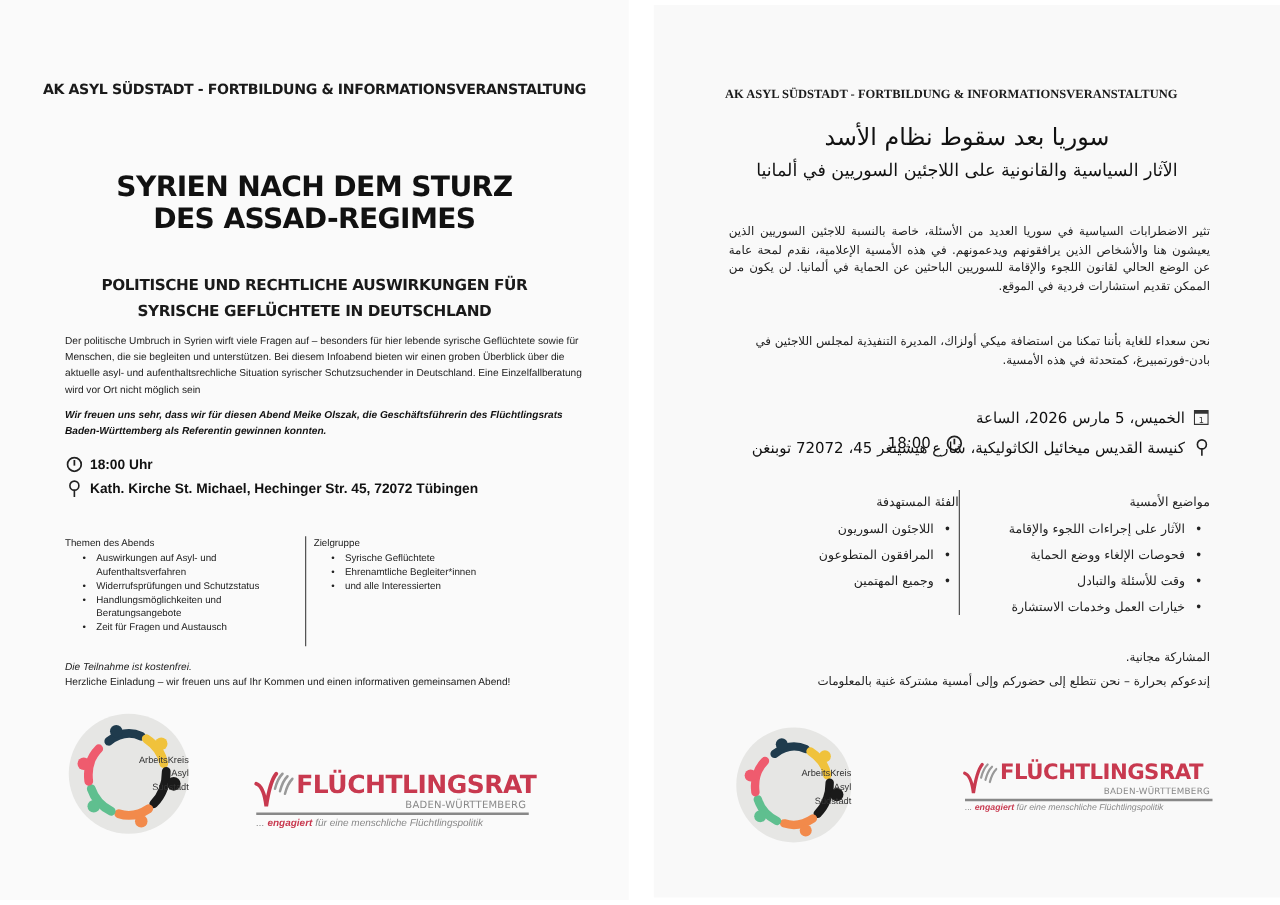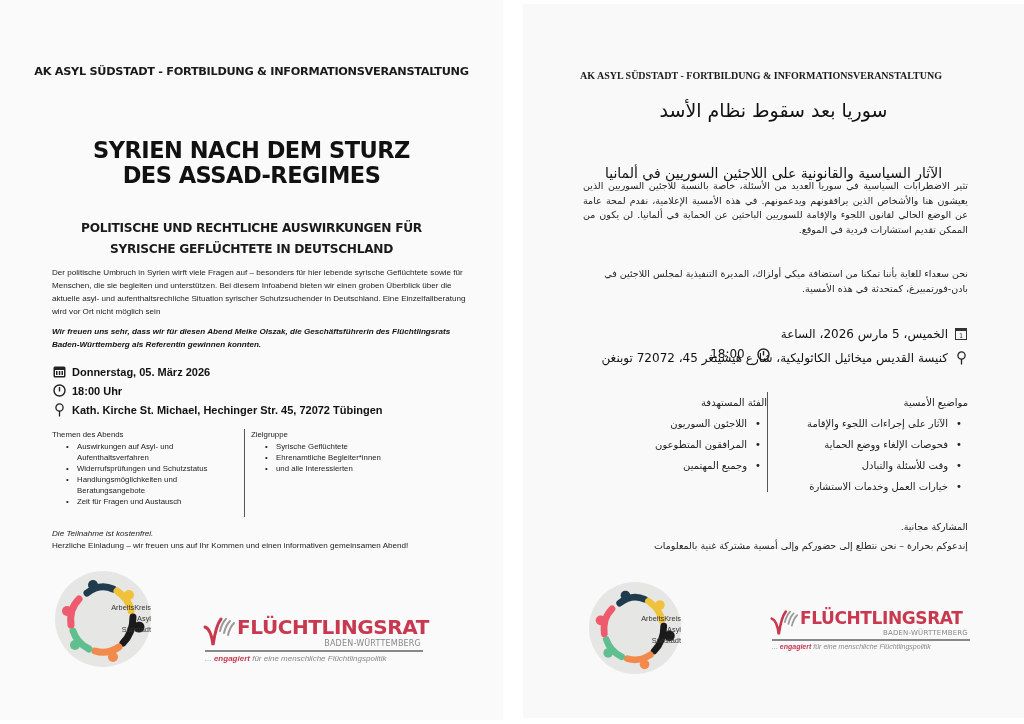--- a/index.html
+++ b/index.html
@@ -51,21 +51,21 @@
   #page-ar .fr-sub { right: 2px; top: 23px; font-size: 7px; }
   .fr-line { position: absolute; left: 2px; right: 10px; top: 37px; height: 2px; background: #888; }
   #page-ar .fr-line { right: 0; top: 33px; }
   .fr-tag { position: absolute; left: 2px; top: 41px; font-size: 8px; font-style: italic; color: #888; white-space: nowrap; }
   #page-ar .fr-tag { top: 37px; font-size: 7px; }
   .fr-tag b { color: #c8394f; }
 
   
   .ar { direction: rtl; font-family: "DejaVu Sans", sans-serif; }
   .ar-title { position: absolute; left: 0; width: 501px; top: 93px; text-align: center; font-size: 19px; line-height: 26px; color: #111; }
-  .ar-subtitle { position: absolute; left: 0; width: 501px; top: 122px; text-align: center; font-size: 14px; line-height: 22px; color: #111; margin-top: 36px; }
+  .ar-subtitle { position: absolute; left: 0; width: 501px; top: 122px; text-align: center; font-size: 14px; line-height: 22px; color: #111; }
   .ar-body { position: absolute; left: 60px; width: 385px; top: 175px; font-size: 9.5px; line-height: 14.5px; color: #222; text-align: justify; }
   .ar-speaker { position: absolute; left: 60px; width: 385px; top: 262px; font-size: 9.5px; line-height: 15px; color: #222; }
   .ar-event { position: absolute; left: 60px; width: 385px; top: 318px; font-size: 12px; color: #111; }
   .ar-event .event-row { height: 24px; justify-content: flex-start; }
   .ar-event .ico { margin-left: 6px; margin-right: 0; }
   .ar-event .time { margin-right: 10px; display: inline-flex; align-items: center; gap: 6px; direction: ltr; margin-top: 40px; }
   .ar-cols { position: absolute; left: 60px; width: 385px; top: 388px; display: flex; flex-direction: row; font-size: 10px; line-height: 21px; color: #222; }
   .ar-col-topics { width: 200px; padding-left: 10px; }
   .ar-col-target { width: 185px; padding-right: 0; border-right: 1px solid #555; height: 100px; }
   .ar-cols ul.bullets { padding-left: 0; padding-right: 6px; }
@@ -89,32 +89,20 @@
     <div>SYRISCHE GEFLÜCHTETE IN DEUTSCHLAND</div>
   </div>
 
   <p class="body-text">Der politische Umbruch in Syrien wirft viele Fragen auf – besonders für hier lebende syrische Geflüchtete sowie für Menschen, die sie begleiten und unterstützen. Bei diesem Infoabend bieten wir einen groben Überblick über die aktuelle asyl- und aufenthaltsrechliche Situation syrischer Schutzsuchender in Deutschland. Eine Einzelfallberatung wird vor Ort nicht möglich sein</p>
   <p class="speaker-text">Wir freuen uns sehr, dass wir für diesen Abend Meike Olszak, die Geschäftsführerin des Flüchtlingsrats Baden-Württemberg als Referentin gewinnen konnten.</p>
 
   <div class="event-info">
     <div class="event-row">
       <span class="ico">
         <svg width="13" height="13" viewBox="0 0 13 13">
-            <rect x="0.5" y="1.5" width="12" height="11" rx="1.5" fill="#222"></rect>
-            <rect x="2" y="5" width="9" height="6" fill="#fff"></rect>
-            <rect x="3" y="6" width="1.5" height="4" fill="#222"></rect>
-            <rect x="5.8" y="6" width="1.5" height="4" fill="#222"></rect>
-            <rect x="8.5" y="6" width="1.5" height="4" fill="#222"></rect>
-          </svg>
-      </span>
-      <span>Donnerstag, 05. März 2026</span>
-    </div>
-    <div class="event-row">
-      <span class="ico">
-        <svg width="13" height="13" viewBox="0 0 13 13">
             <circle cx="6.5" cy="6.5" r="5.5" fill="none" stroke="#222" stroke-width="1.4"></circle>
             <rect x="5.8" y="3" width="1.4" height="4.5" fill="#222"></rect>
           </svg>
       </span>
       <span>18:00 Uhr</span>
     </div>
     <div class="event-row">
       <span class="ico">
         <svg width="11" height="14" viewBox="0 0 11 14">
             <circle cx="5.5" cy="4.5" r="3.6" fill="none" stroke="#222" stroke-width="1.3"></circle>

